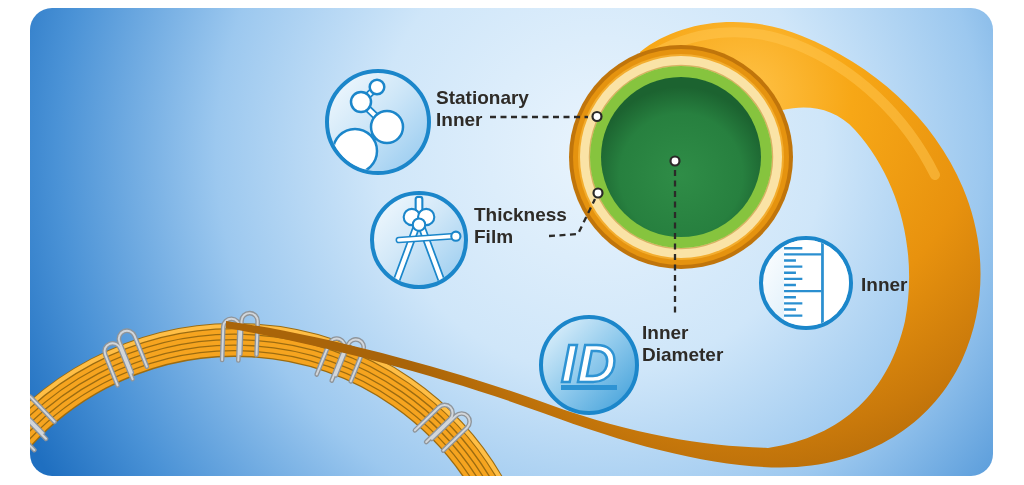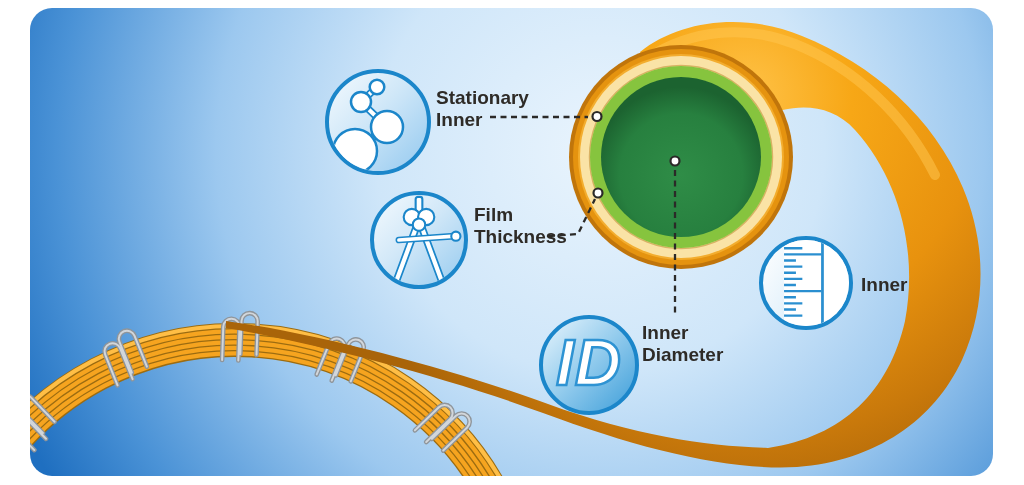--- a/index.html
+++ b/index.html
@@ -16,23 +16,24 @@
   #molecule-badge{left:325px;top:69px;width:106px;height:106px;
     background:linear-gradient(135deg,#f4fafe 0%,#cfe7f8 45%,#94c9ef 100%);}
   #compass-badge{left:370px;top:191px;width:98px;height:98px;
     background:linear-gradient(135deg,#f4fafe 0%,#d2e8f8 45%,#97cbef 100%);}
   #id-badge{left:539px;top:315px;width:100px;height:100px;
     background:linear-gradient(135deg,#e8f5fd 0%,#8ec9ec 52%,#3e9ed9 100%);
     display:flex;align-items:center;justify-content:center;}
   #ruler-badge{left:759px;top:236px;width:94px;height:94px;
     background:linear-gradient(120deg,#ffffff 0%,#e2f1fb 50%,#aed8f4 100%);}
   .id-text{
-    font-size:64px;font-weight:bold;font-style:italic;color:#ffffff;
+    font-size:54px;font-weight:bold;font-style:italic;color:#ffffff;
     -webkit-text-stroke:2.5px #2e93d3;letter-spacing:1px;line-height:1;
     transform:translateY(-2px);
+    text-decoration:underline;
   }
   .callout-label{
     position:absolute;color:#2e2b27;font-weight:bold;font-size:19px;
     line-height:22px;white-space:nowrap;
   }
   #label-stationary-phase{left:436px;top:68px;margin-top:19px;}
   #label-film-thickness{left:474px;top:204px;}
   #label-inner-diameter{left:642px;top:322px;}
   #label-length{left:861px;top:274px;}
 </style>
@@ -200,22 +201,22 @@
         <line x1="23" y1="82.7" x2="43" y2="82.7"></line>
       </g>
     </svg>
   </div>
 
   <div class="callout-label" id="label-stationary-phase">
     <div>Stationary</div>
     <div>Inner</div>
   </div>
   <div class="callout-label" id="label-film-thickness">
+    <div>Thickness</div>
     <div>Film</div>
-    <div>Thickness</div>
   </div>
   <div class="callout-label" id="label-inner-diameter">
     <div>Inner</div>
     <div>Diameter</div>
   </div>
   <div class="callout-label" id="label-length">
     <div>Inner</div>
   </div>
 
 </div>

